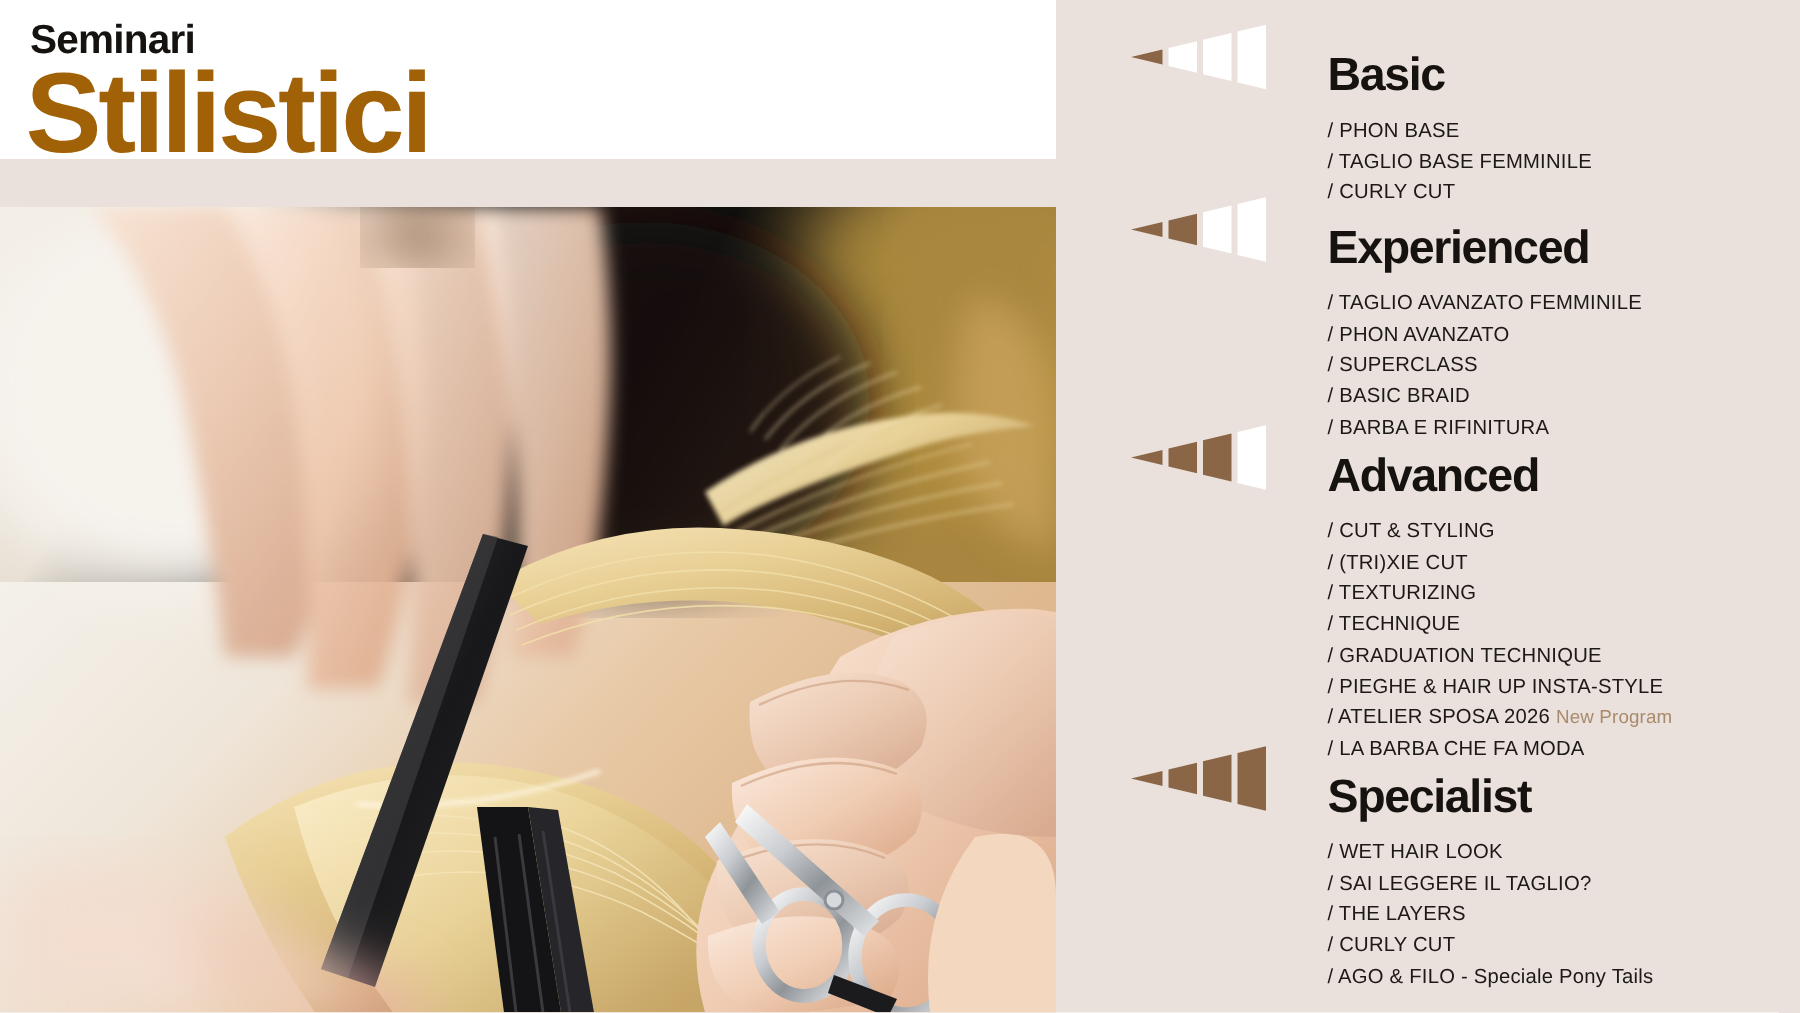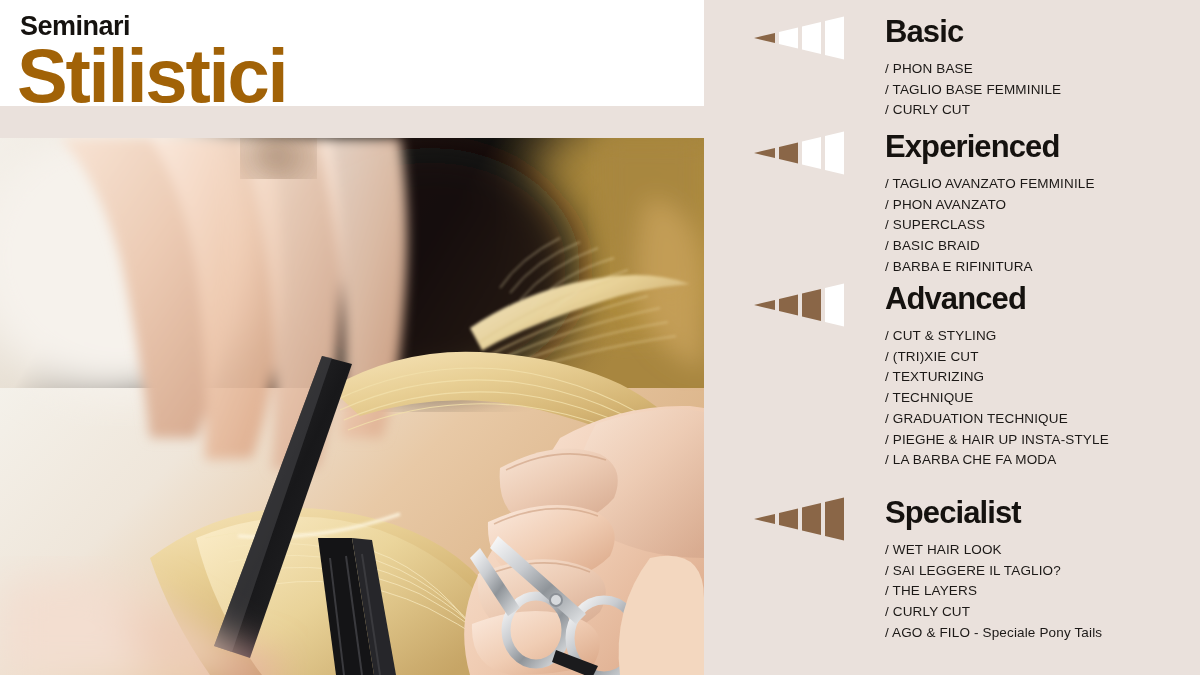--- a/index.html
+++ b/index.html
@@ -86,21 +86,21 @@
     position: absolute;
     left: 50px;
     top: 0;
     width: 92px;
     height: 44px;
   }
   .sec-arrow svg { display: block; }
   .sec-body {
     position: absolute;
     left: 181px;
-    top: 0;
+    top: 18px;
     width: 310px;
   }
   .sec-heading {
     font-size: 31px;
     font-weight: bold;
     letter-spacing: -0.9px;
     color: #15120f;
     line-height: 1;
     margin: 0 0 12px 0;
     white-space: nowrap;
@@ -377,20 +377,21 @@
         </div>
         <div class="sec-body">
           <div class="sec-heading">Advanced</div>
           <ul class="sec-list">
             <li><span>/ CUT &amp; STYLING</span></li>
             <li><span>/ (TRI)XIE CUT</span></li>
             <li><span>/ TEXTURIZING</span></li>
             <li><span>/ TECHNIQUE</span></li>
             <li><span>/ GRADUATION TECHNIQUE</span></li>
             <li><span>/ PIEGHE &amp; HAIR UP INSTA-STYLE</span></li>
+            <li><span>/ ATELIER SPOSA 2026</span><span class="badge">New Program</span></li>
             <li><span>/ LA BARBA CHE FA MODA</span></li>
           </ul>
         </div>
       </div>
       <div class="section" style="top: 497px;">
         <div class="sec-arrow">
           <svg width="92" height="44" viewBox="0 0 92 44">
             <path d="M0 22 L21 16.97826086956522 L21 27.02173913043478 L0 22 Z" fill="#8A6647"></path>
             <path d="M25 16.02173913043478 L44 11.478260869565217 L44 32.52173913043478 L25 27.97826086956522 Z" fill="#8A6647"></path>
             <path d="M48 10.521739130434783 L67 5.978260869565219 L67 38.02173913043478 L48 33.47826086956522 Z" fill="#8A6647"></path>

